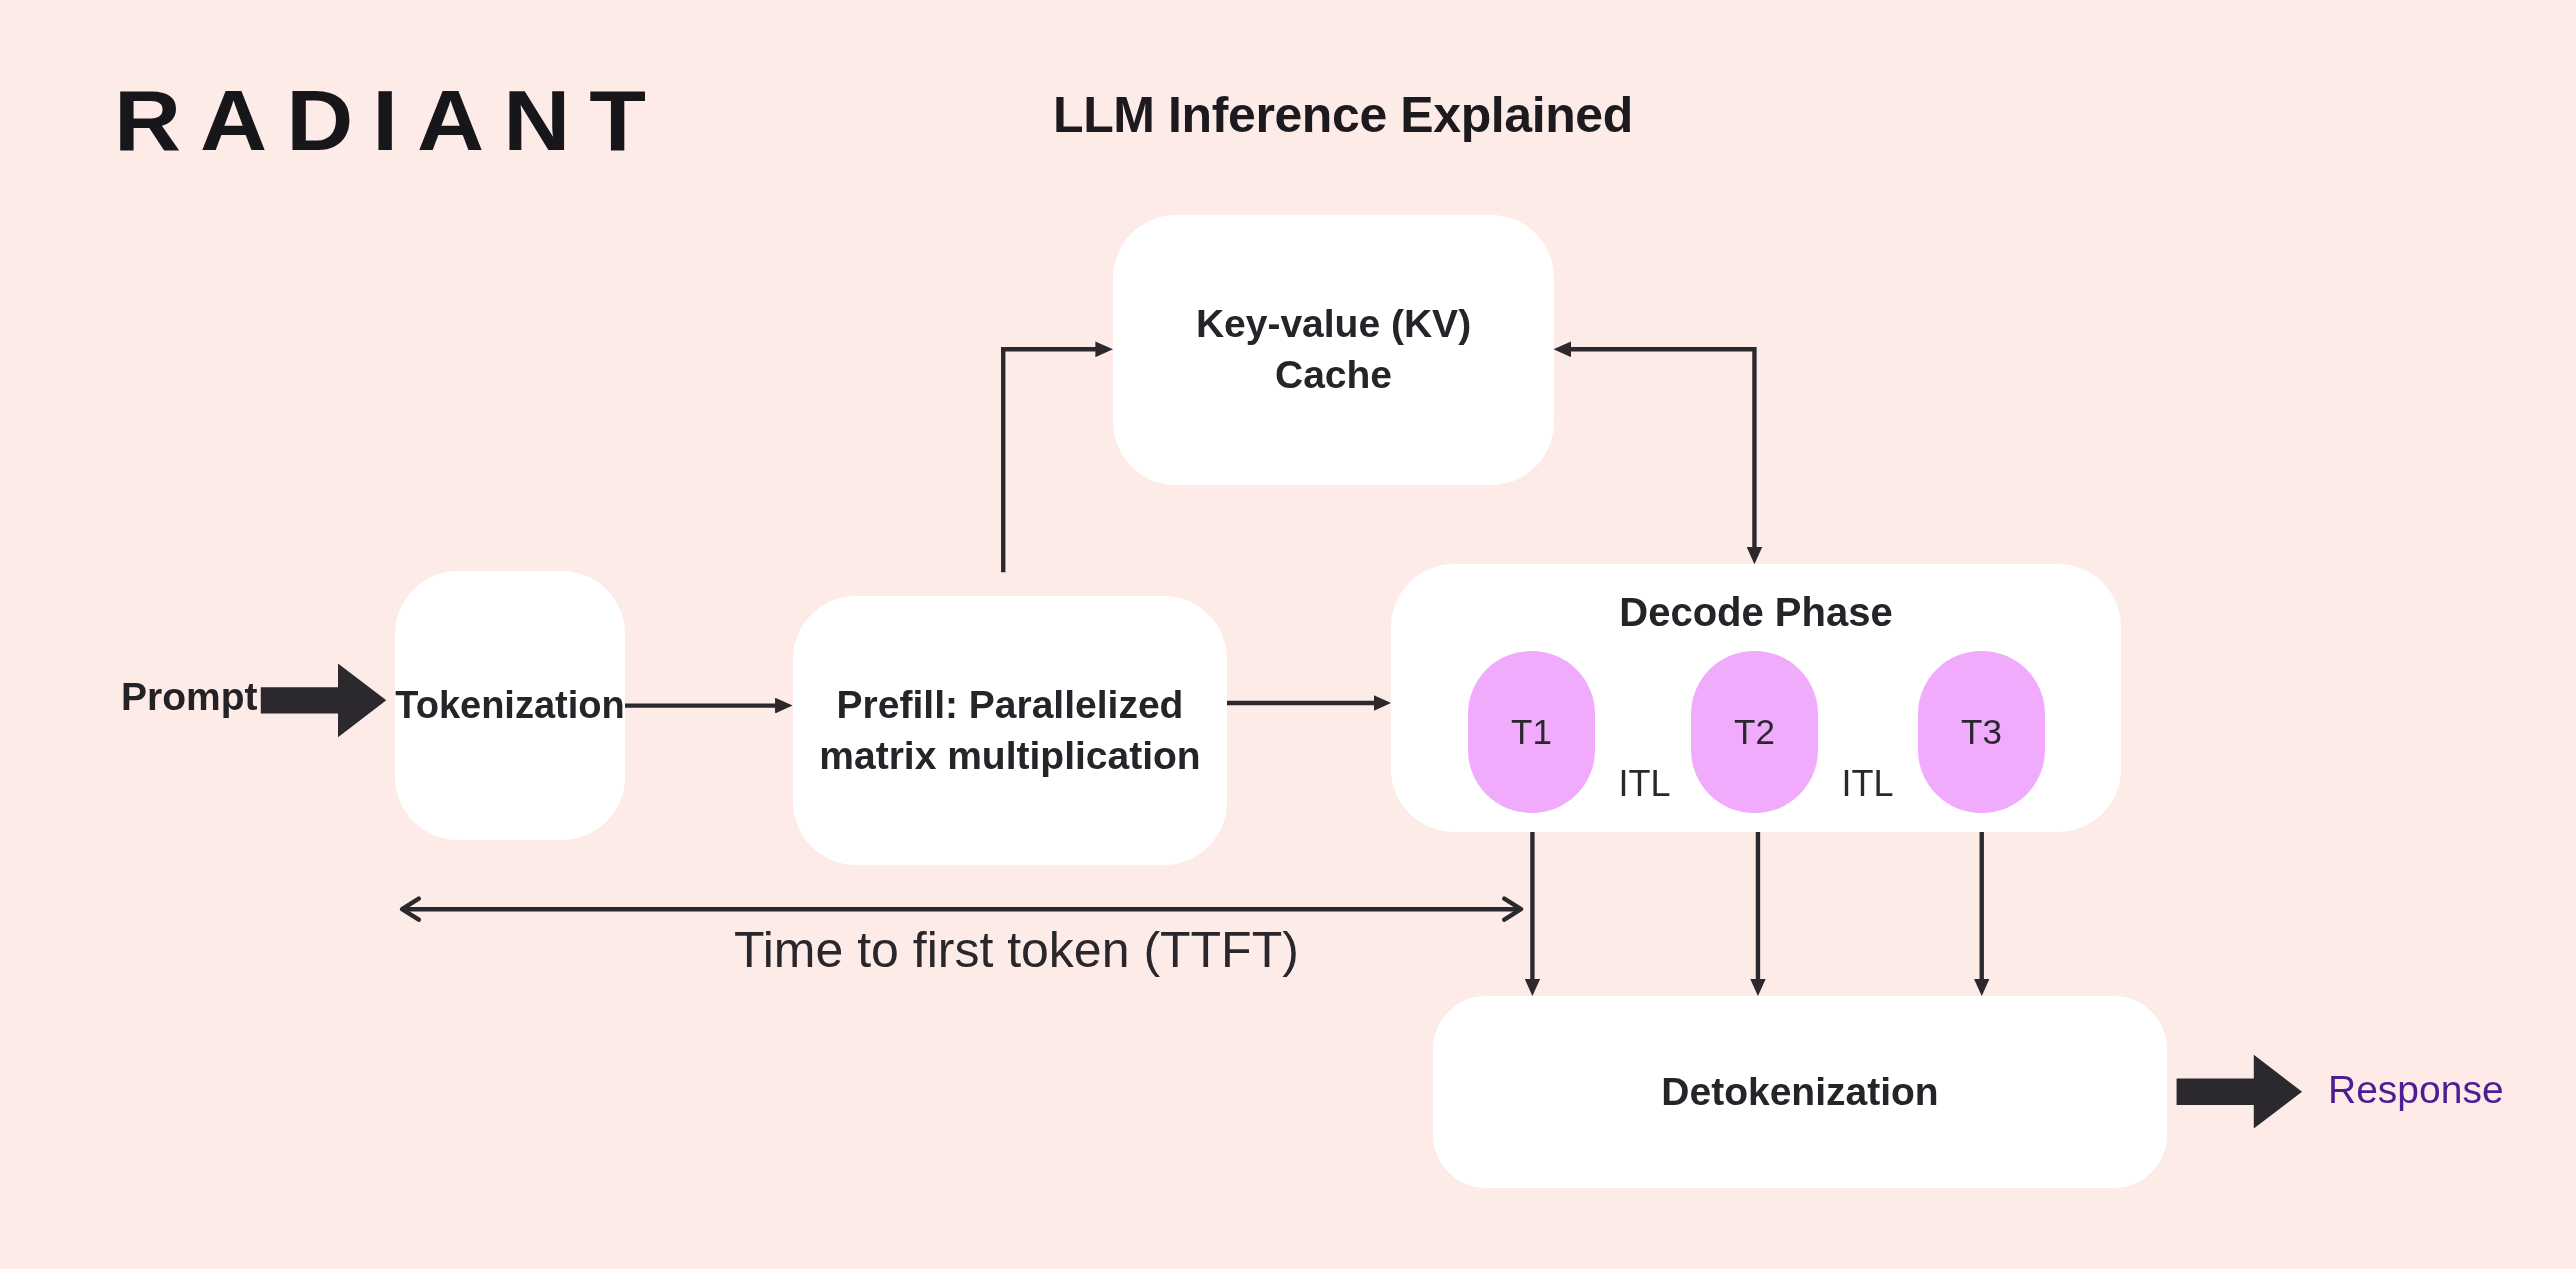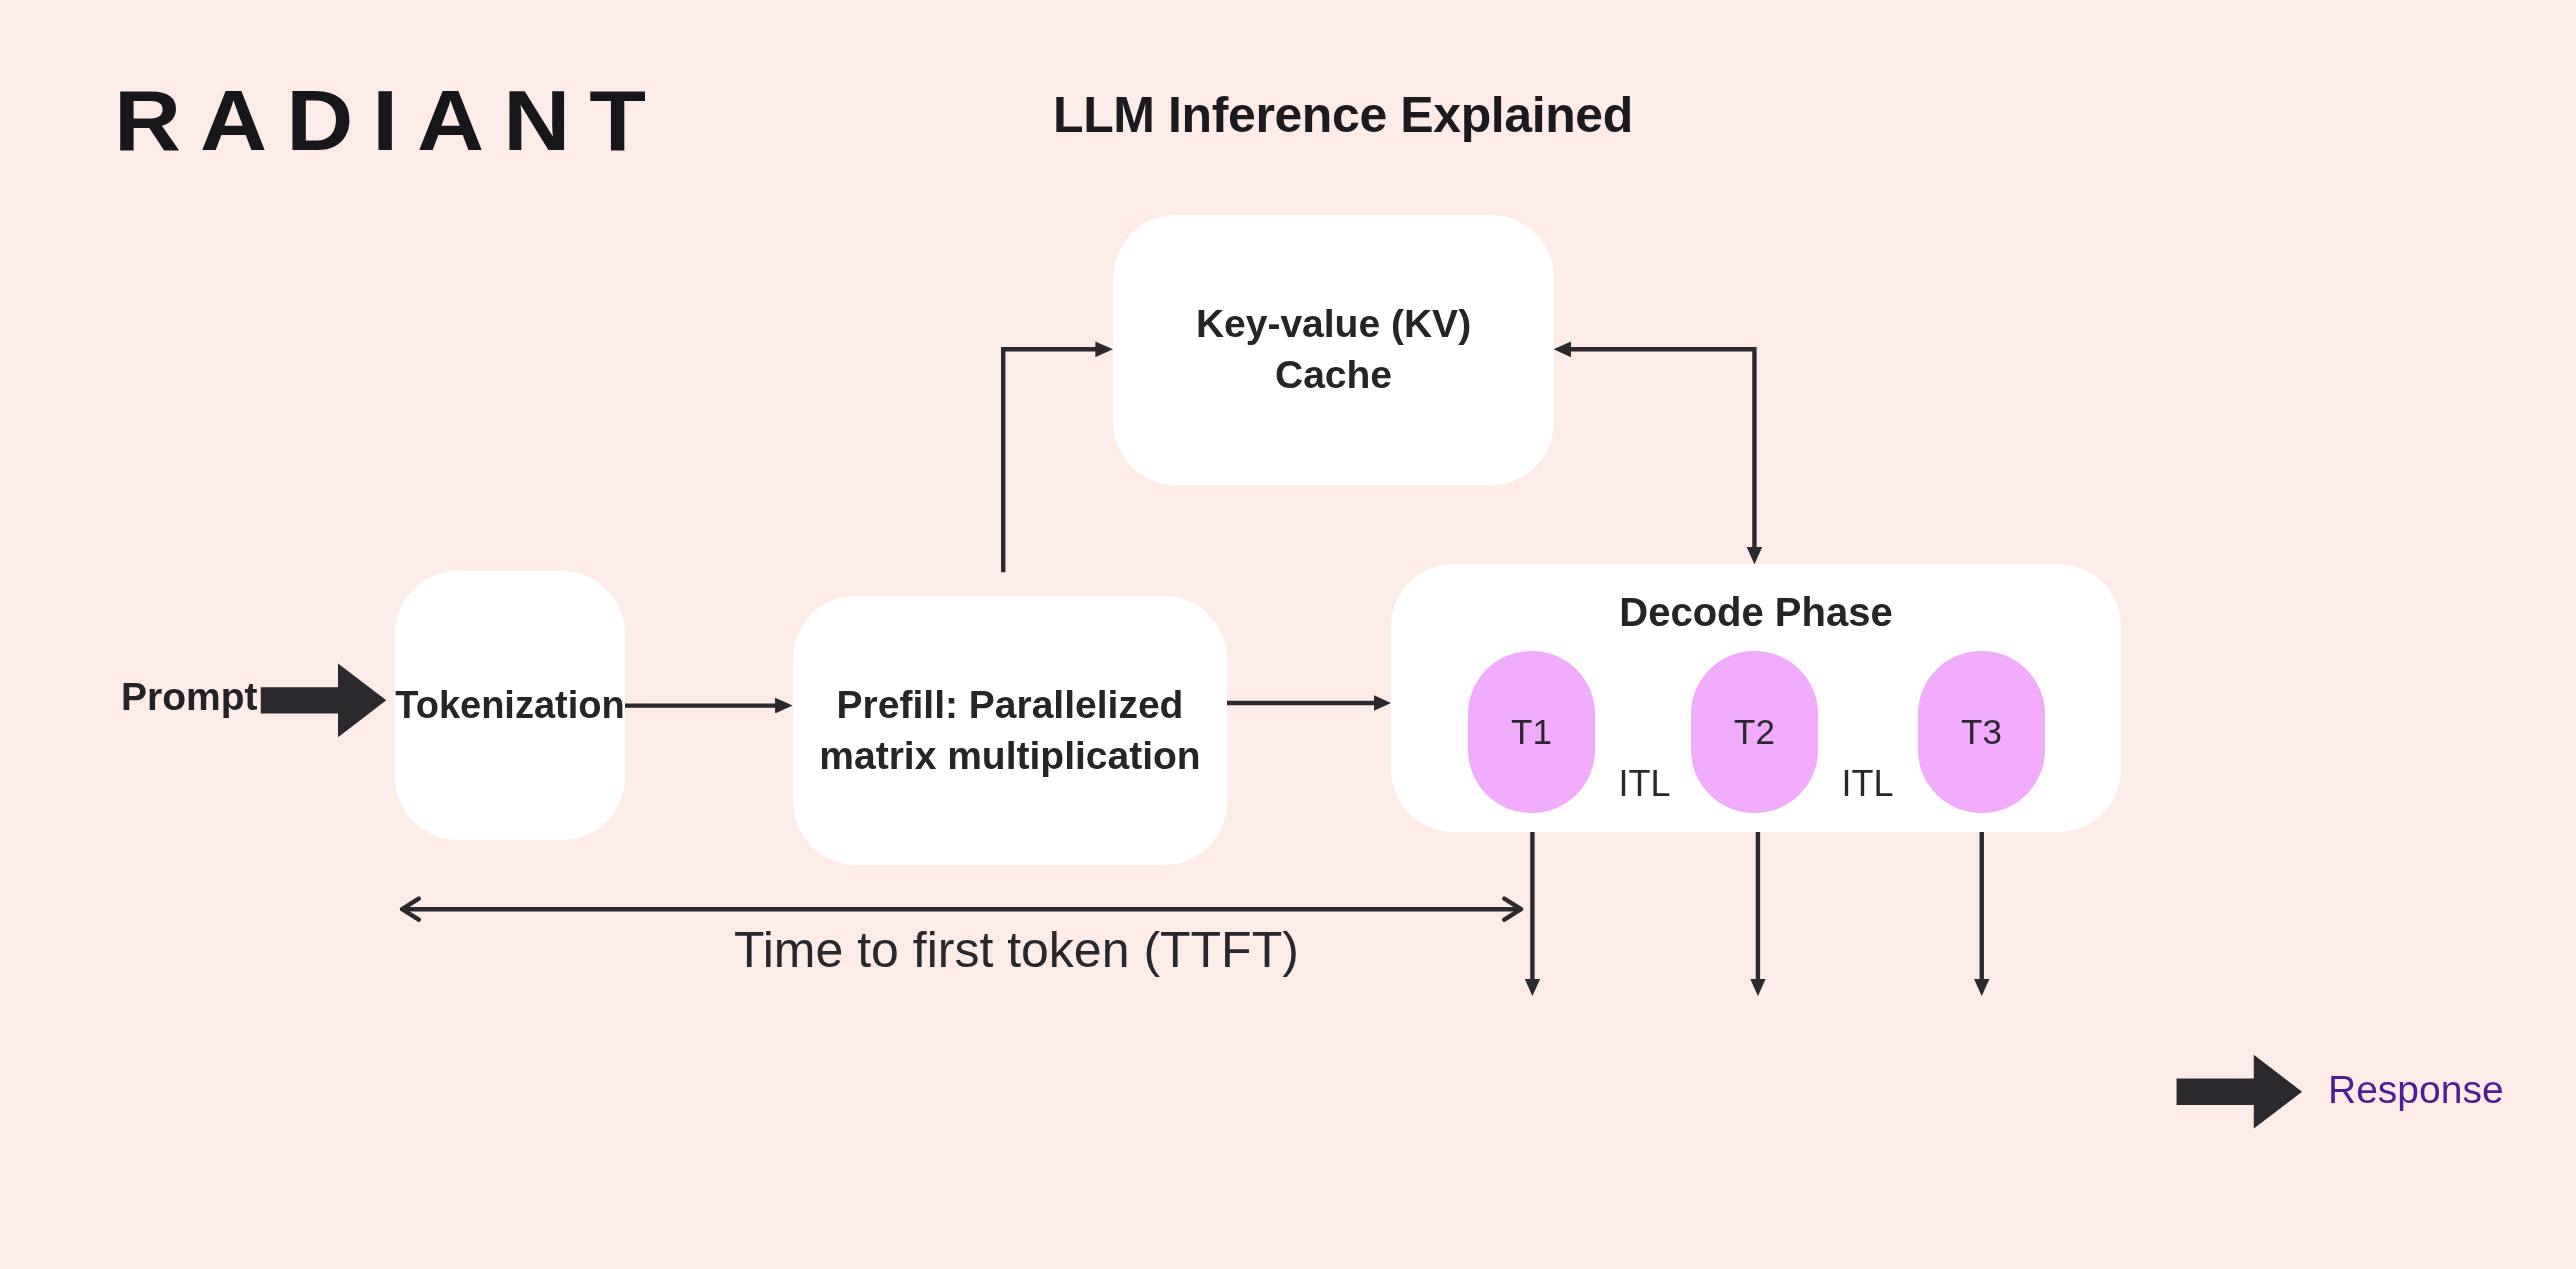--- a/index.html
+++ b/index.html
@@ -126,20 +126,23 @@
 matrix multiplication</div>
   </div>
 
   <div class="node decode">
     <div class="decode-heading">Decode Phase</div>
     <div class="token t1">T1</div>
     <div class="token t2">T2</div>
     <div class="token t3">T3</div>
   </div>
 
+  <div class="node detokenization">
+    <div class="label">Detokenization</div>
+  </div>
 
   <div class="flabel prompt-label">Prompt</div>
   <div class="flabel response-label">Response</div>
   <div class="flabel ttft-label">Time to first token (TTFT)</div>
   <div class="flabel itl-label itl-1">ITL</div>
   <div class="flabel itl-label itl-2">ITL</div>
 
 </div>
 
 

